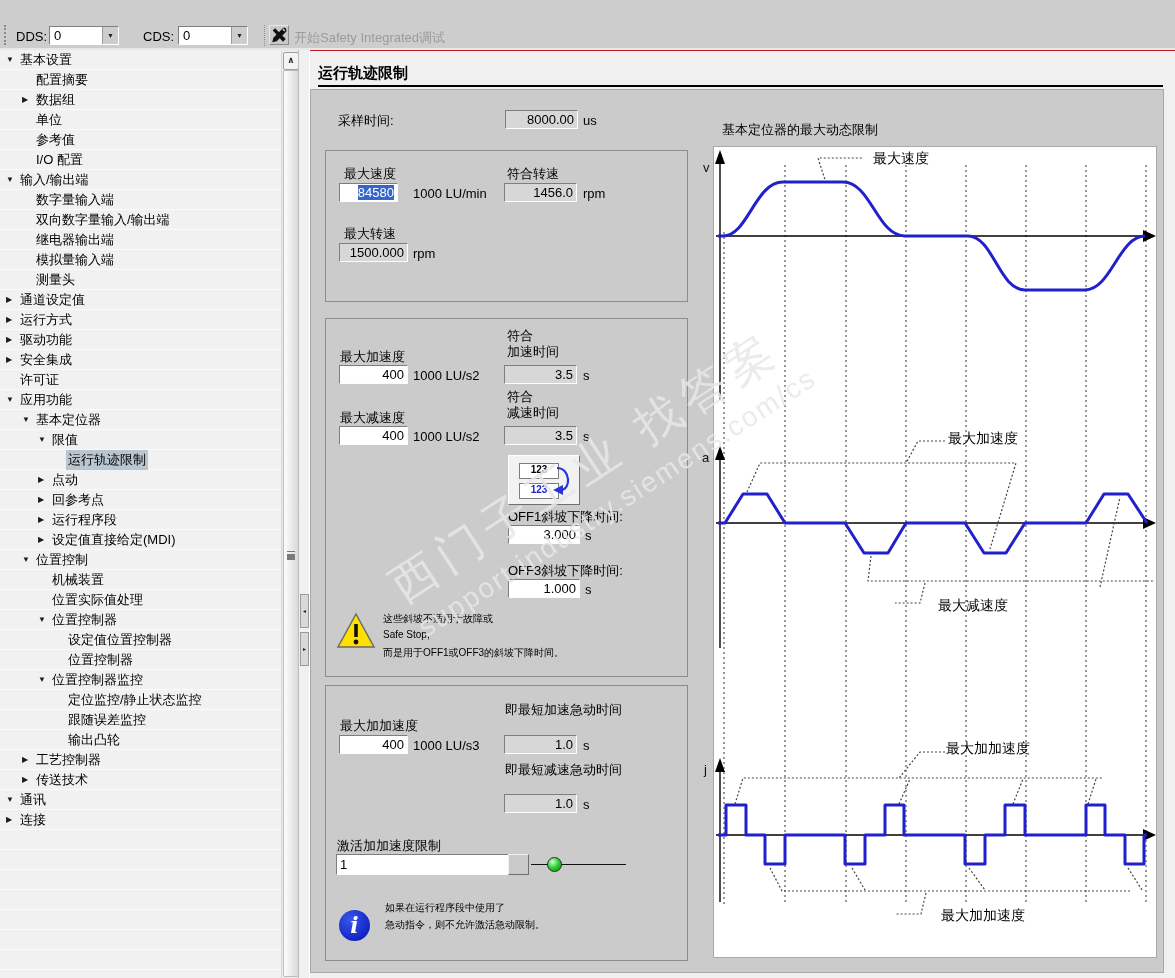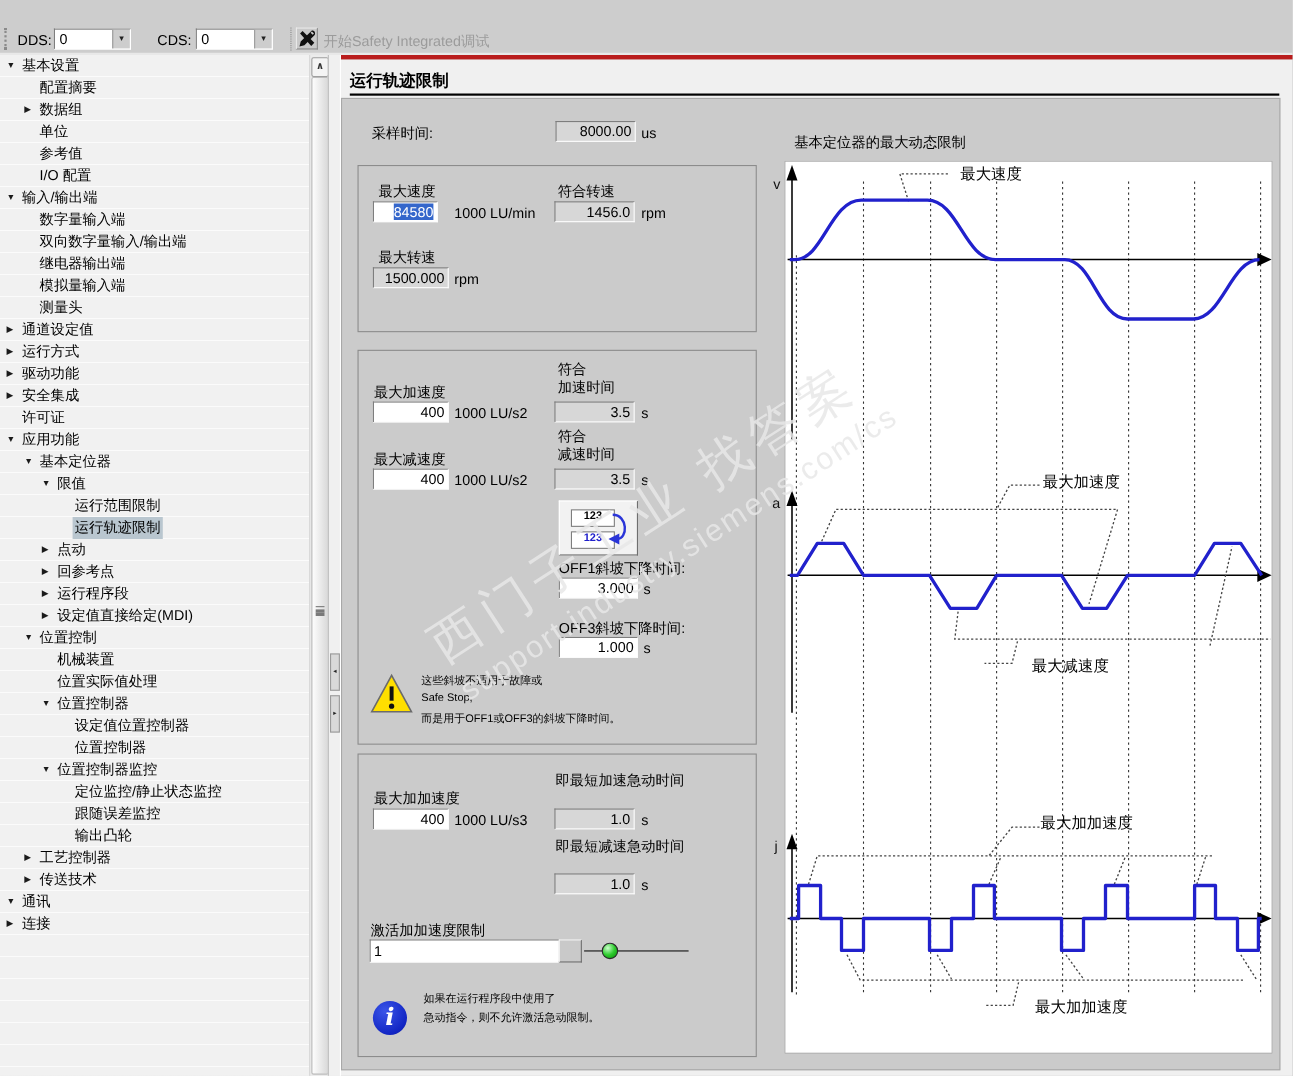--- a/index.html
+++ b/index.html
@@ -5,21 +5,21 @@
   html,body{margin:0;padding:0;}
   body{
     width:1175px;height:978px;position:relative;overflow:hidden;
     background:#f0f0f0;
     font-family:"Liberation Sans","DejaVu Sans",sans-serif;
     font-size:13px;color:#000;
   }
   .abs{position:absolute;}
   
   .toolbar{left:0;top:0;width:1175px;height:50px;background:#cdcdcd;
-    border-bottom:4px solid #b91c1c;box-shadow:inset 0 -2px 0 #e8e8e8;}
+    border-bottom:1px solid #b91c1c;box-shadow:inset 0 -2px 0 #e8e8e8;}
   .tb-grip{left:4px;top:25px;width:3px;height:20px;border-left:2px dotted #8a8a8a;}
   .tb-label{top:29px;font-size:13px;}
   .combo{top:26px;height:19px;background:#fff;box-sizing:border-box;
     border-top:1px solid #7e7e7e;border-left:1px solid #7e7e7e;
     border-bottom:1px solid #fff;border-right:1px solid #fff;
     line-height:17px;padding-left:4px;}
   .combo-btn{position:absolute;right:0;top:0;width:15px;height:17px;background:#cdcdcd;
     border-left:1px solid #9a9a9a;text-align:center;font-size:7px;line-height:17px;color:#222;}
   .vsep{left:264px;top:25px;width:1px;height:21px;border-left:1px dotted #8a8a8a;}
   .tool-btn{left:269px;top:25px;width:20px;height:20px;background:#c9c9c9;
@@ -192,24 +192,20 @@
     <div class="sb-row">
       <span class="sb-arrow" style="margin-left: 22px;">▼</span>
       <span class="sb-label">基本定位器</span>
     </div>
     <div class="sb-row">
       <span class="sb-arrow" style="margin-left: 38px;">▼</span>
       <span class="sb-label">限值</span>
     </div>
     <div class="sb-row">
       <span class="sb-arrow" style="margin-left: 54px;"></span>
-      <span class="sb-label">运行范围限制</span>
-    </div>
-    <div class="sb-row">
-      <span class="sb-arrow" style="margin-left: 54px;"></span>
       <span class="sb-label sel-label">运行轨迹限制</span>
     </div>
     <div class="sb-row">
       <span class="sb-arrow" style="margin-left: 38px;">▶</span>
       <span class="sb-label">点动</span>
     </div>
     <div class="sb-row">
       <span class="sb-arrow" style="margin-left: 38px;">▶</span>
       <span class="sb-label">回参考点</span>
     </div>

